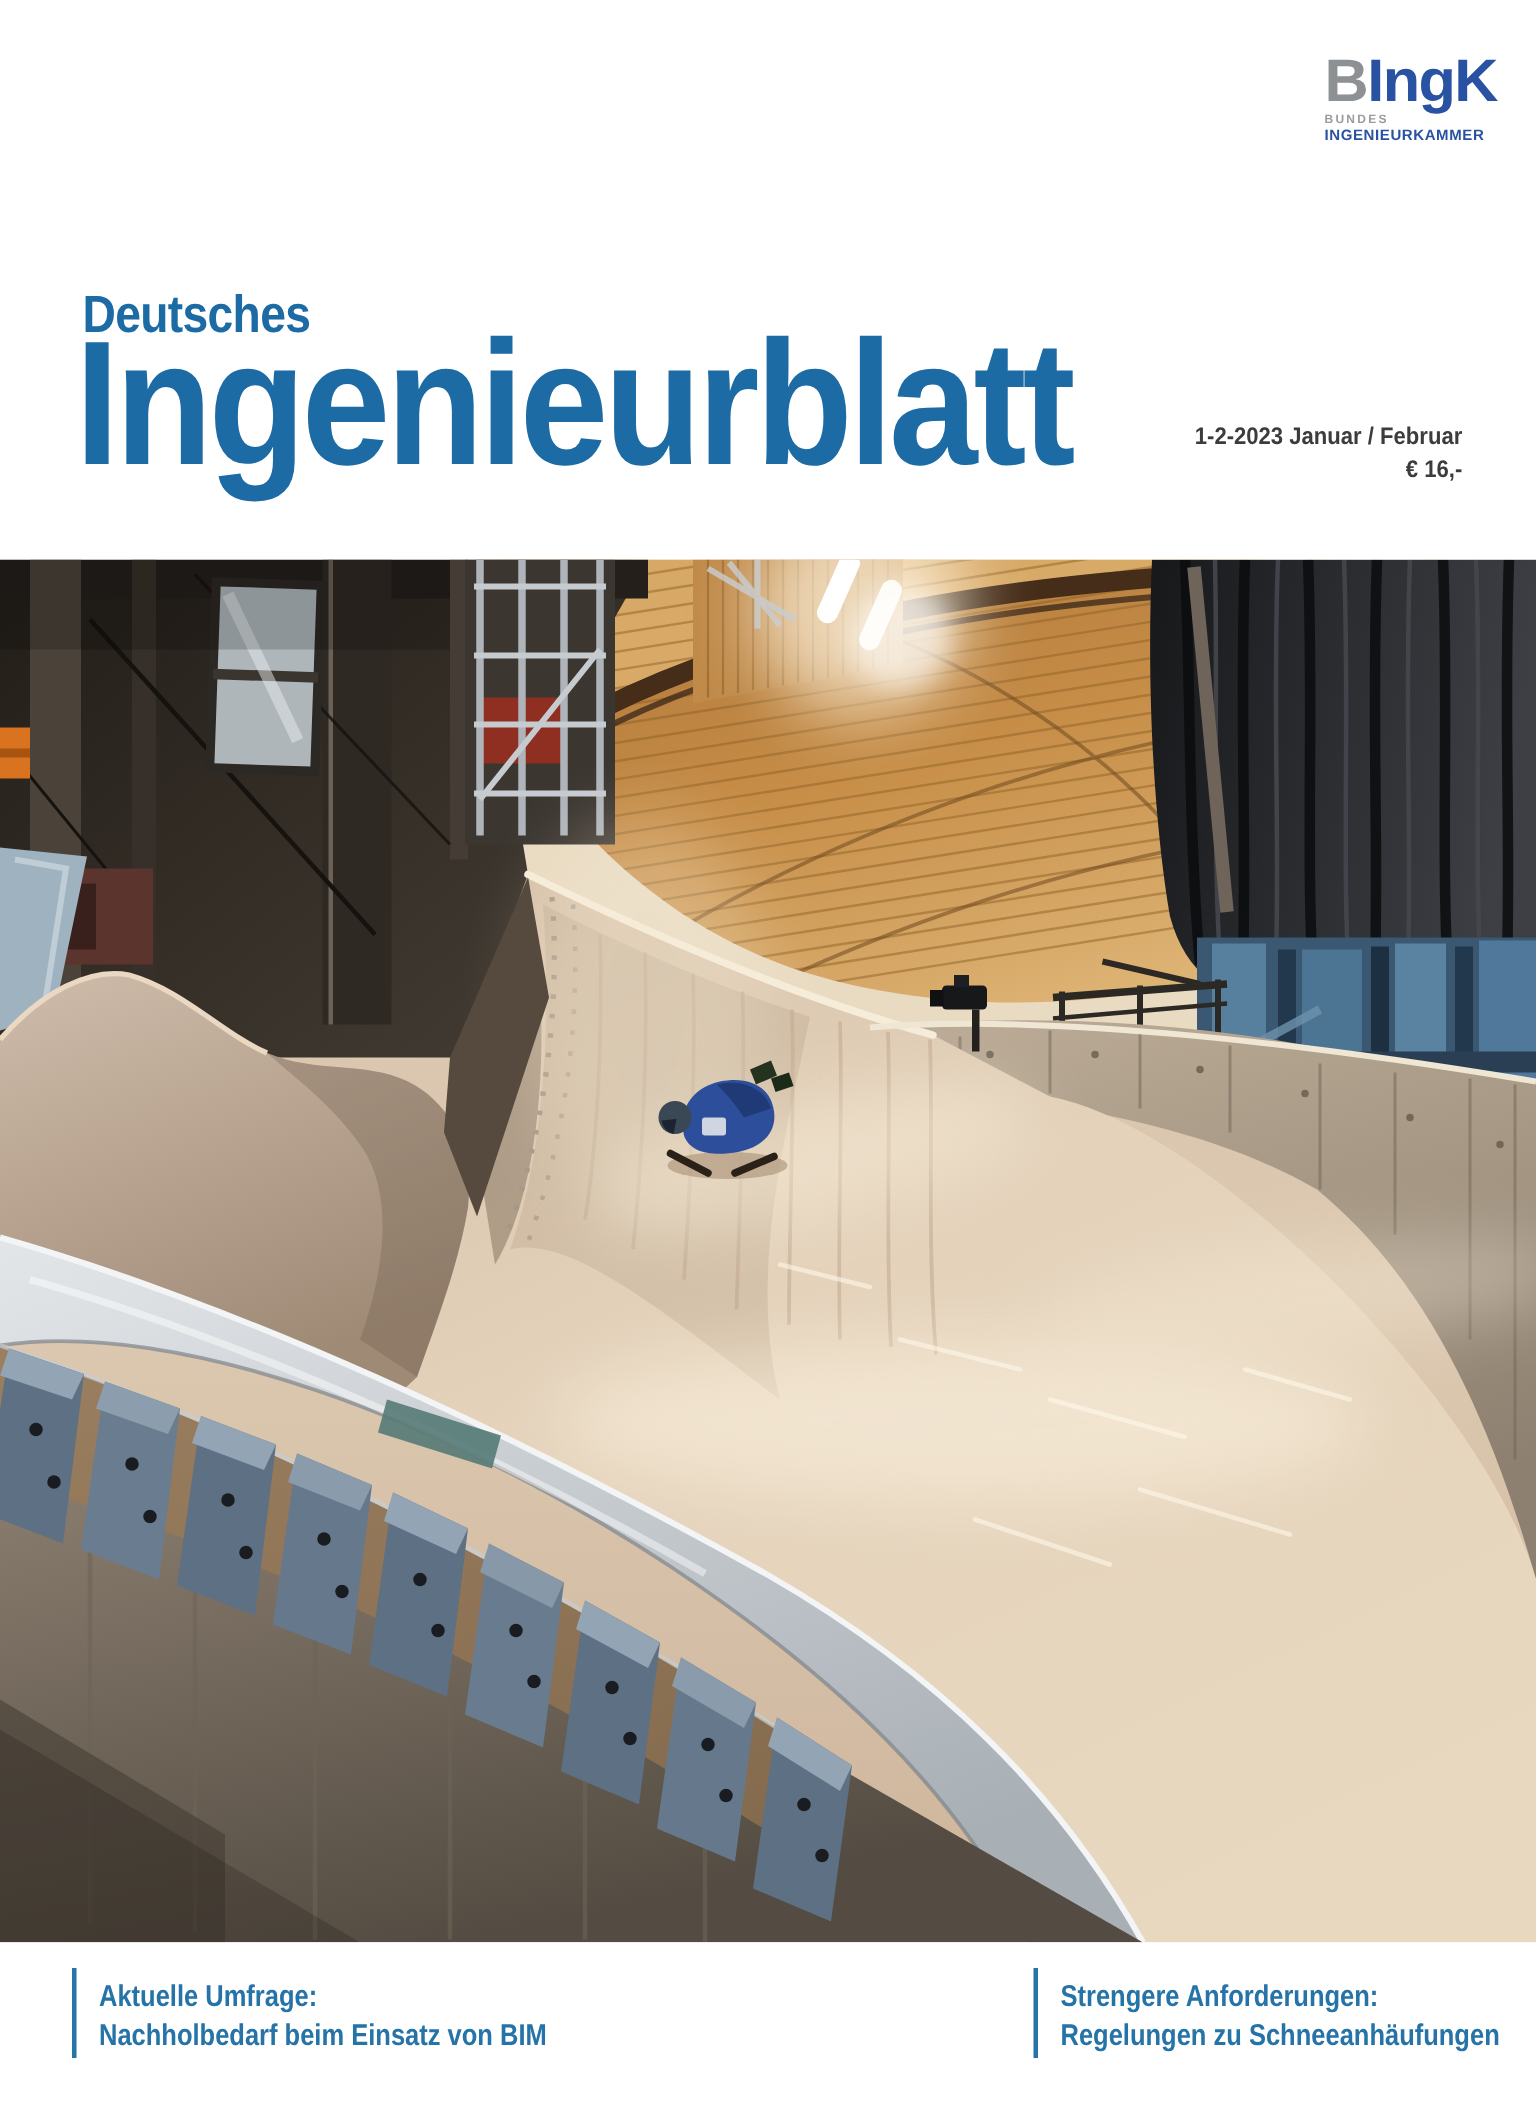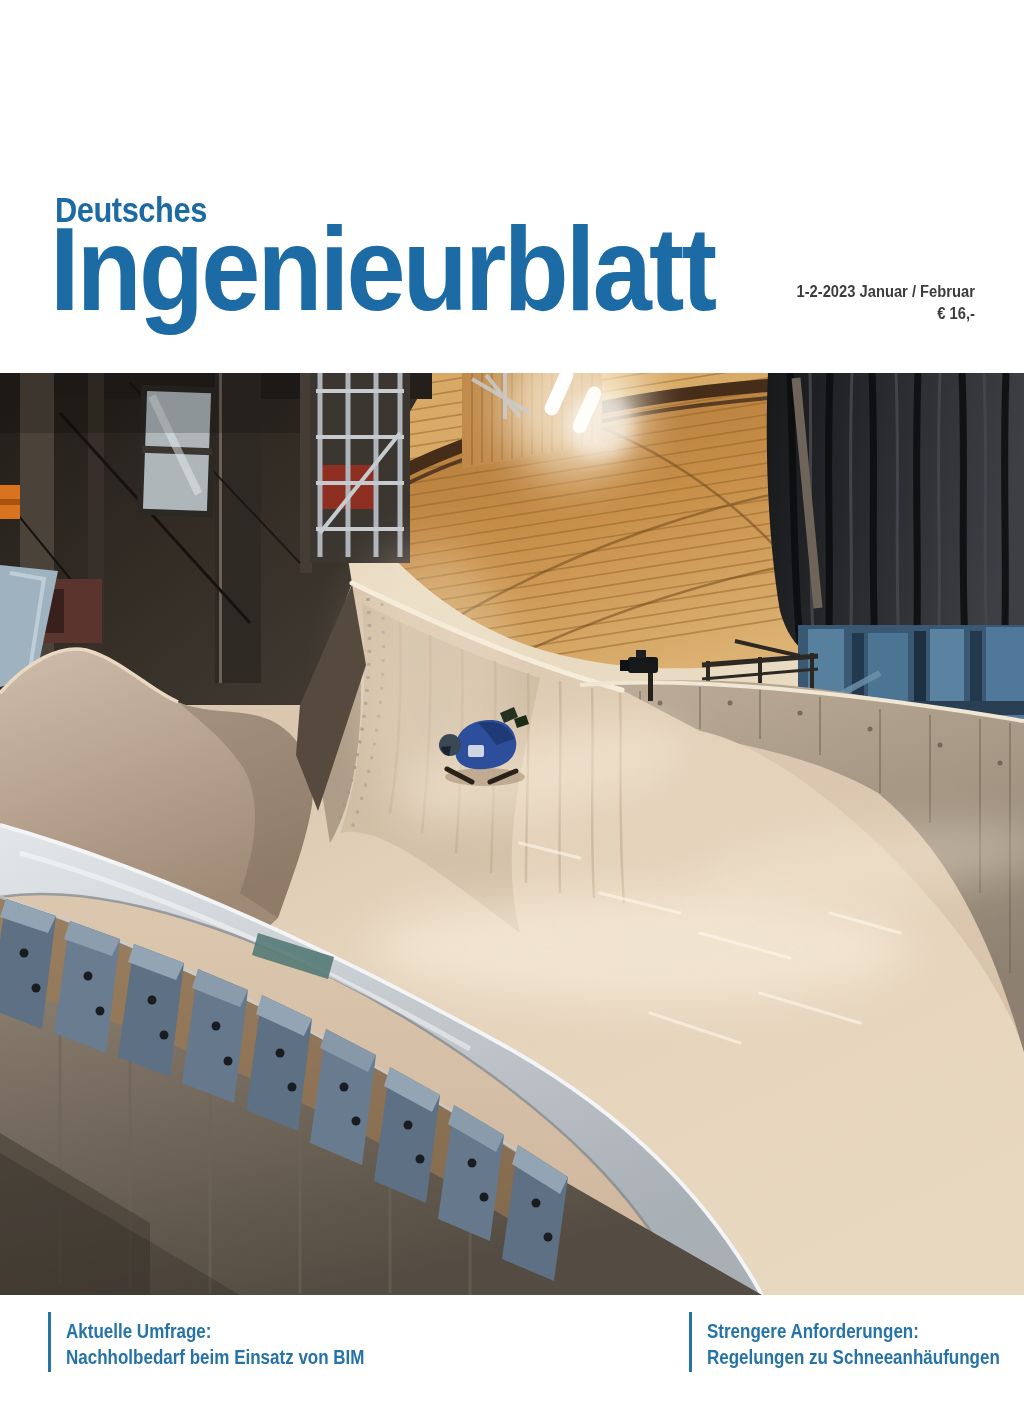--- a/index.html
+++ b/index.html
@@ -40,20 +40,25 @@
     margin-left:15px;margin-top:6px;color:#2673a8;font-weight:bold;font-size:20px;line-height:26px;
     transform:scaleX(0.85);transform-origin:left;white-space:nowrap;
   }
   .t1{left:48px;} .t2{left:368px;} .t3{left:689px;}
 </style>
 </head>
 <body>
 
 <div class="page">
 
+  <div class="logo">
+    <div class="logo-word"><span class="logo-b">B</span><span class="logo-ingk">IngK</span></div>
+    <div class="logo-sub1">BUNDES</div>
+    <div class="logo-sub2">INGENIEURKAMMER</div>
+  </div>
 
   <div class="kicker">Deutsches</div>
   <div class="title">Ingenieurblatt</div>
 
   <div class="issue">
     <div>1-2-2023 Januar / Februar</div>
     <div>€ 16,-</div>
   </div>
 
   <div class="photo" role="img" aria-label="Indoor bobsleigh and luge ice track with a skeleton athlete sliding through a banked curve under a curved wooden roof, black curtain at right, steel gusset plates along the concrete track wall in the foreground">

